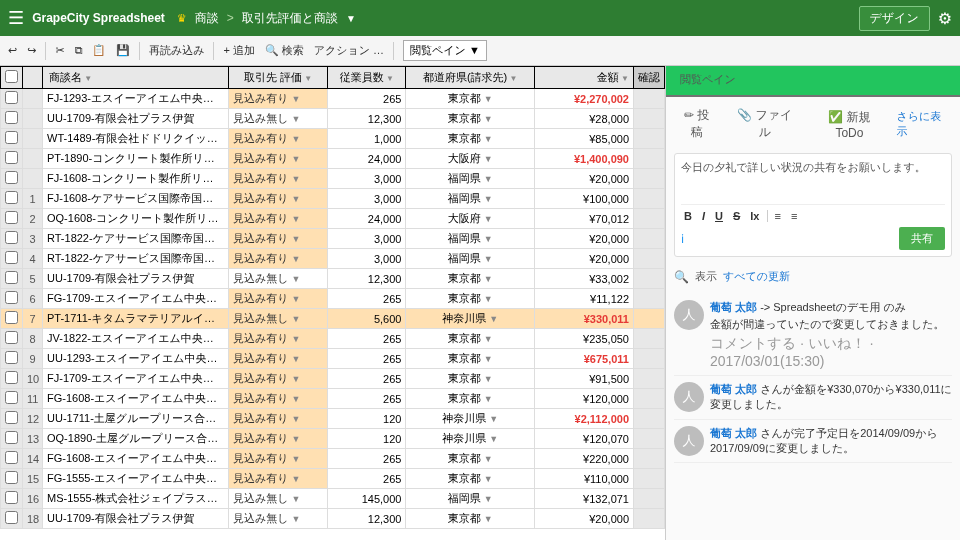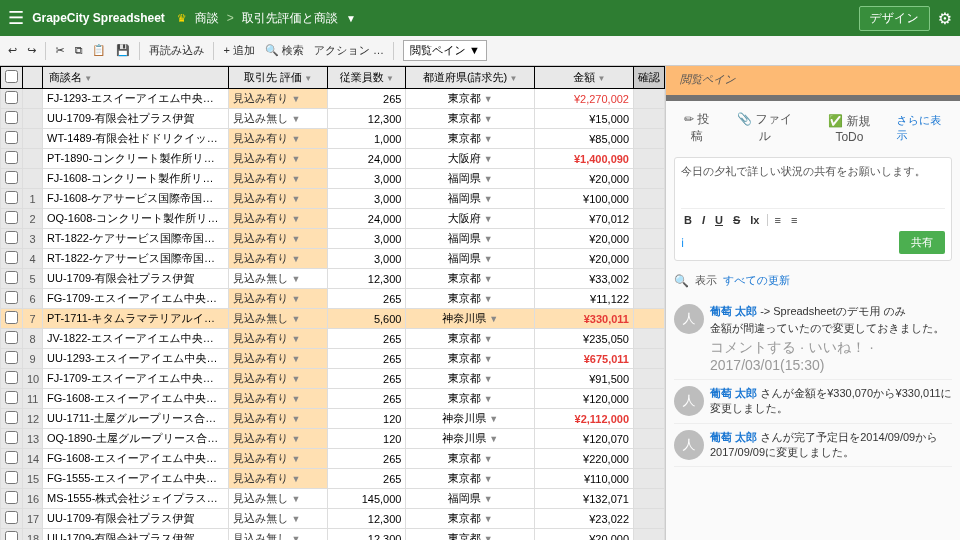--- a/index.html
+++ b/index.html
@@ -51,21 +51,21 @@
     .eval-cell.orange { background: #ffe0b2 !important; }
     .amount-cell { text-align: right; }
     .confirm-cell { background: #e8e8e8; border: 1px solid #ccc; width: 30px; }
 
     .scroll-wrapper { overflow-y: auto; overflow-x: auto; flex: 1; }
 
     
     #right-panel { width: 295px; border-left: 1px solid #ccc; background: #fafafa; display: flex; flex-direction: column; }
 
     
-    #panel-tabs { display: flex; border-bottom: 6px solid #737373; background: #fdba74; font-style: italic; }
+    #panel-tabs { display: flex; border-bottom: 2px solid #737373; background: #22c55e; }
     .panel-tab { padding: 6px 14px; font-size: 11px; cursor: pointer; color: #555; border-bottom: 2px solid transparent; }
     .panel-tab.active { color: #2e7d32; border-bottom: 2px solid #2e7d32; background: white; font-weight: bold; }
 
     
     #chatter-area { flex: 1; overflow-y: auto; padding: 8px; display: flex; flex-direction: column; gap: 6px; }
 
     
     .post-box { background: white; border: 1px solid #ddd; border-radius: 3px; padding: 6px; margin-bottom: 6px; }
     .post-btn { background: none; border: none; cursor: pointer; font-size: 12px; color: #555; padding: 2px 4px; }
     .post-text { width: 100%; border: none; font-size: 11px; font-family: inherit; resize: none; color: #555; outline: none; min-height: 30px; }
@@ -155,43 +155,43 @@
     <div class="scroll-wrapper">
       <table class="sheet-table">
         <thead>
           <tr>
             <th class="check-cell"><input type="checkbox" style=""></th>
             <th class="row-num"></th>
             <th class="th-sortable" style="min-width:150px; text-align:left; padding-left:6px;">商談名</th>
             <th class="th-sortable" style="min-width:80px;">取引先 評価</th>
             <th class="th-sortable" style="min-width:60px;">従業員数</th>
             <th class="th-sortable" style="min-width:80px;">都道府県(請求先)</th>
-            <th class="th-sortable" style="min-width:80px; padding-right:4px;padding-left:15px;">金額</th>
+            <th class="th-sortable" style="min-width:80px; text-align:right; padding-right:4px;padding-left:15px;">金額</th>
             <th style="min-width:28px; background:#ccc;">確認</th>
           </tr>
         </thead>
         <tbody id="table-body">
         <tr>
     <td class="check-cell"><input type="checkbox" style=""></td>
     <td class="row-num"></td>
     <td class="deal-name" style="max-width:150px; overflow:hidden; text-overflow:ellipsis;">FJ-1293-エスイーアイエム中央組合</td>
     <td class="eval-cell orange">見込み有り <span style="color:#888; font-size:9px;">▼</span></td>
     <td style="text-align:right;">265</td>
     <td style="text-align:center;">東京都 <span style="color:#888; font-size:9px;">▼</span></td>
-    <td class="amount-cell" style="color:#e53935; font-weight:normal;">¥2,270,002</td>
+    <td class="amount-cell" style="color:#e53935; font-weight:bold;">¥2,270,002</td>
     <td class="confirm-cell"></td>
   </tr>
             <tr>
     <td class="check-cell"><input type="checkbox" style=""></td>
     <td class="row-num"></td>
     <td class="deal-name" style="max-width:150px; overflow:hidden; text-overflow:ellipsis;">UU-1709-有限会社プラス伊賀</td>
     <td class="eval-cell ">見込み無し <span style="color:#888; font-size:9px;">▼</span></td>
     <td style="text-align:right;">12,300</td>
     <td style="text-align:center;">東京都 <span style="color:#888; font-size:9px;">▼</span></td>
-    <td class="amount-cell" style="">¥15,000</td>
+    <td class="amount-cell" style="">¥28,000</td>
     <td class="confirm-cell"></td>
   </tr>
             <tr>
     <td class="check-cell"><input type="checkbox" style=""></td>
     <td class="row-num"></td>
     <td class="deal-name" style="max-width:150px; overflow:hidden; text-overflow:ellipsis;">WT-1489-有限会社ドドリクイック機械</td>
     <td class="eval-cell orange">見込み有り <span style="color:#888; font-size:9px;">▼</span></td>
     <td style="text-align:right;">1,000</td>
     <td style="text-align:center;">東京都 <span style="color:#888; font-size:9px;">▼</span></td>
     <td class="amount-cell" style="">¥85,000</td>
@@ -368,30 +368,20 @@
     <td class="confirm-cell"></td>
   </tr>
             <tr>
     <td class="check-cell"><input type="checkbox" style=""></td>
     <td class="row-num">16</td>
     <td class="deal-name" style="max-width:150px; overflow:hidden; text-overflow:ellipsis;">MS-1555-株式会社ジェイプラスファルマ</td>
     <td class="eval-cell ">見込み無し <span style="color:#888; font-size:9px;">▼</span></td>
     <td style="text-align:right;">145,000</td>
     <td style="text-align:center;">福岡県 <span style="color:#888; font-size:9px;">▼</span></td>
     <td class="amount-cell" style="">¥132,071</td>
-    <td class="confirm-cell"></td>
-  </tr>
-            <tr>
-    <td class="check-cell"><input type="checkbox" style=""></td>
-    <td class="row-num">17</td>
-    <td class="deal-name" style="max-width:150px; overflow:hidden; text-overflow:ellipsis;">UU-1709-有限会社プラス伊賀</td>
-    <td class="eval-cell ">見込み無し <span style="color:#888; font-size:9px;">▼</span></td>
-    <td style="text-align:right;">12,300</td>
-    <td style="text-align:center;">東京都 <span style="color:#888; font-size:9px;">▼</span></td>
-    <td class="amount-cell" style="">¥23,022</td>
     <td class="confirm-cell"></td>
   </tr>
             <tr>
     <td class="check-cell"><input type="checkbox" style=""></td>
     <td class="row-num">18</td>
     <td class="deal-name" style="max-width:150px; overflow:hidden; text-overflow:ellipsis;">UU-1709-有限会社プラス伊賀</td>
     <td class="eval-cell ">見込み無し <span style="color:#888; font-size:9px;">▼</span></td>
     <td style="text-align:right;">12,300</td>
     <td style="text-align:center;">東京都 <span style="color:#888; font-size:9px;">▼</span></td>
     <td class="amount-cell" style="">¥20,000</td>

